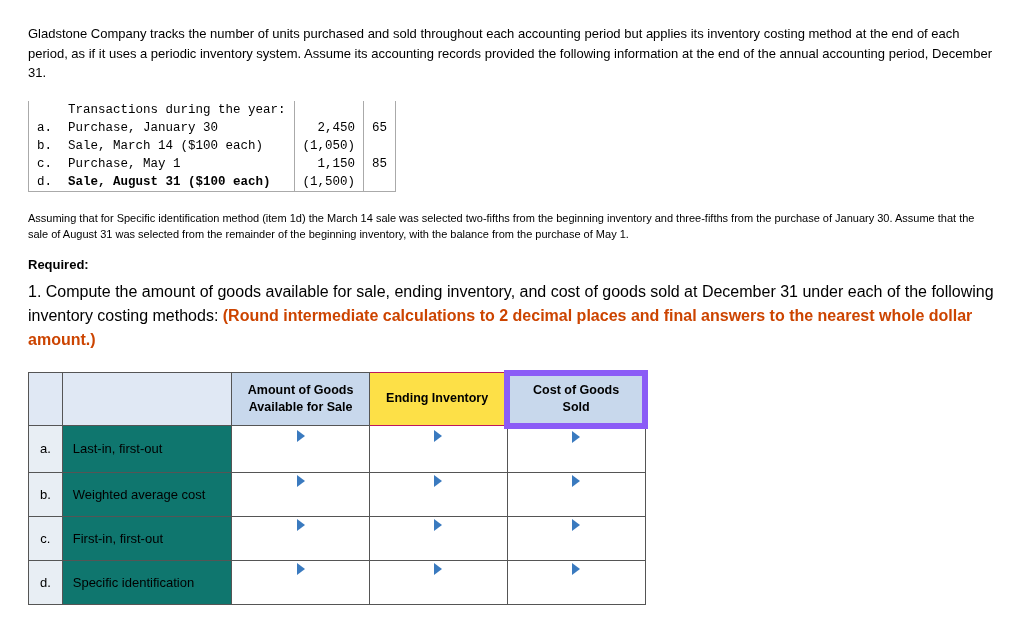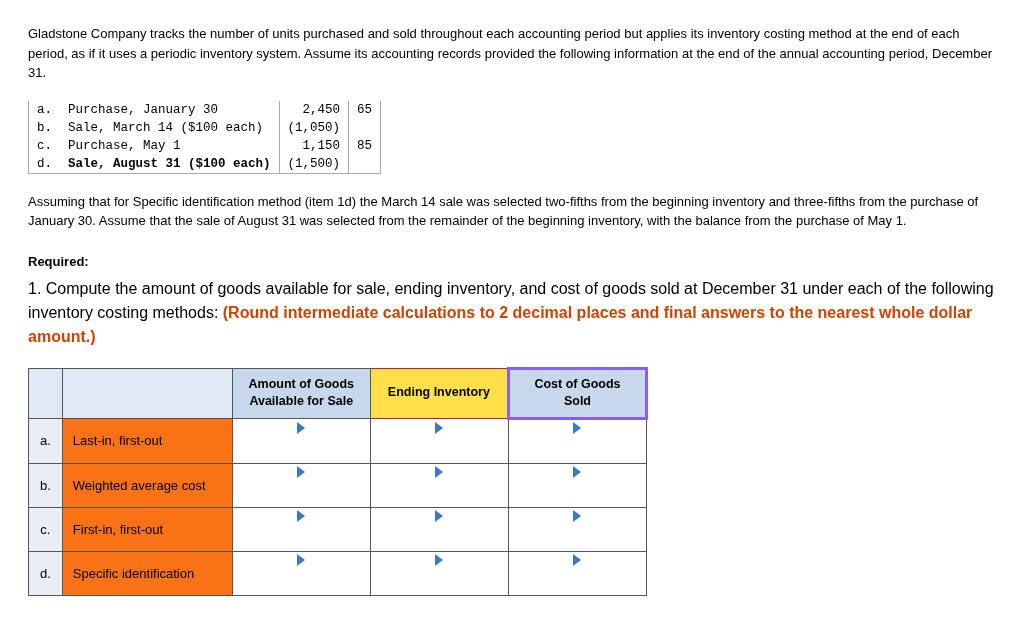--- a/index.html
+++ b/index.html
@@ -30,23 +30,23 @@
       vertical-align: top;
     }
     .transactions-table .header-row td {
       border-top: 1px solid #aaa;
       border-bottom: 1px solid #aaa;
     }
     .transactions-table td.right { text-align: right; }
     .transactions-table td.center { text-align: center; }
 
     .section-text {
-      font-size: 13px;
+      font-size: 11px;
       line-height: 1.5;
-      margin-bottom: 23px;
+      margin-bottom: 14px;
     }
     .required-label {
       font-weight: bold;
       font-size: 13px;
       margin-bottom: 8px;
     }
     .question-text {
       font-size: 16px;
       line-height: 1.5;
       margin-bottom: 18px;
@@ -71,21 +71,21 @@
       vertical-align: middle;
     }
     .answer-table th {
       background: #c8d8e8;
       font-weight: bold;
       font-size: 12.5px;
       line-height: 1.4;
     }
     .answer-table td.row-label {
       text-align: left;
-      background: #f97316;
+      background: #0f766e;
       width: 160px;
     }
     .answer-table td.letter-cell {
       text-align: center;
       background: #fff;
       width: 28px;
     }
     .answer-table td.input-cell {
       background: #fff;
       width: 130px;
@@ -117,20 +117,26 @@
     }
   </style>
 </head>
 <body>
 
 <p class="intro-text">Gladstone Company tracks the number of units purchased and sold throughout each accounting period but applies its inventory costing method at the end of each period, as if it uses a periodic inventory system. Assume its accounting records provided the following information at the end of the annual accounting period, December 31.</p>
 
 <table class="transactions-table">
   <tbody>
   <tr>
+    <td style="border-left:1px solid #aaa; border-right:none; border-top:none; border-bottom:none;"></td>
+    <td style="border-left:none; border-right:none; border-top:none; border-bottom:none;">Transactions during the year:</td>
+    <td class="right" style="border-top:none; border-bottom:none;"></td>
+    <td class="center" style="border-top:none; border-bottom:none;"></td>
+  </tr>
+  <tr>
     <td style="border-left:1px solid #aaa; border-right:none; border-top:none; border-bottom:none;">a.</td>
     <td style="border-left:none; border-right:none; border-top:none; border-bottom:none;">Purchase, January 30</td>
     <td class="right" style="border-top:none; border-bottom:none;">2,450</td>
     <td class="center" style="border-top:none; border-bottom:none;">65</td>
   </tr>
   <tr>
     <td style="border-left:1px solid #aaa; border-right:none; border-top:none; border-bottom:none;">b.</td>
     <td style="border-left:none; border-right:none; border-top:none; border-bottom:none;">Sale, March 14 ($100 each)</td>
     <td class="right" style="border-top:none; border-bottom:none;">(1,050)</td>
     <td class="center" style="border-top:none; border-bottom:none;"></td>
@@ -162,21 +168,21 @@
   <table class="answer-table">
     <thead>
       <tr>
         <th style="background:#e0e8f4; width:28px; border:1px solid #555;"></th>
         <th style="background:#e0e8f4; width:160px; border:1px solid #555;"></th>
         <th style="background:#c8d8ec; border:1px solid #555;">
           <span>Amount of Goods</span><br>
           <span>Available for Sale</span>
         </th>
         <th style="background:#fde047; border:1px solid #be185d;">Ending Inventory</th>
-        <th style="background:#c8d8ec; border:3px solid #8b5cf6;">
+        <th style="background:#c8d8ec; border:6px solid #8b5cf6;">
           <span>Cost of Goods</span><br>
           <span>Sold</span>
         </th>
       </tr>
     </thead>
     <tbody>
 
       <tr>
         <td class="letter-cell">a.</td>
         <td class="row-label">Last-in, first-out</td>

